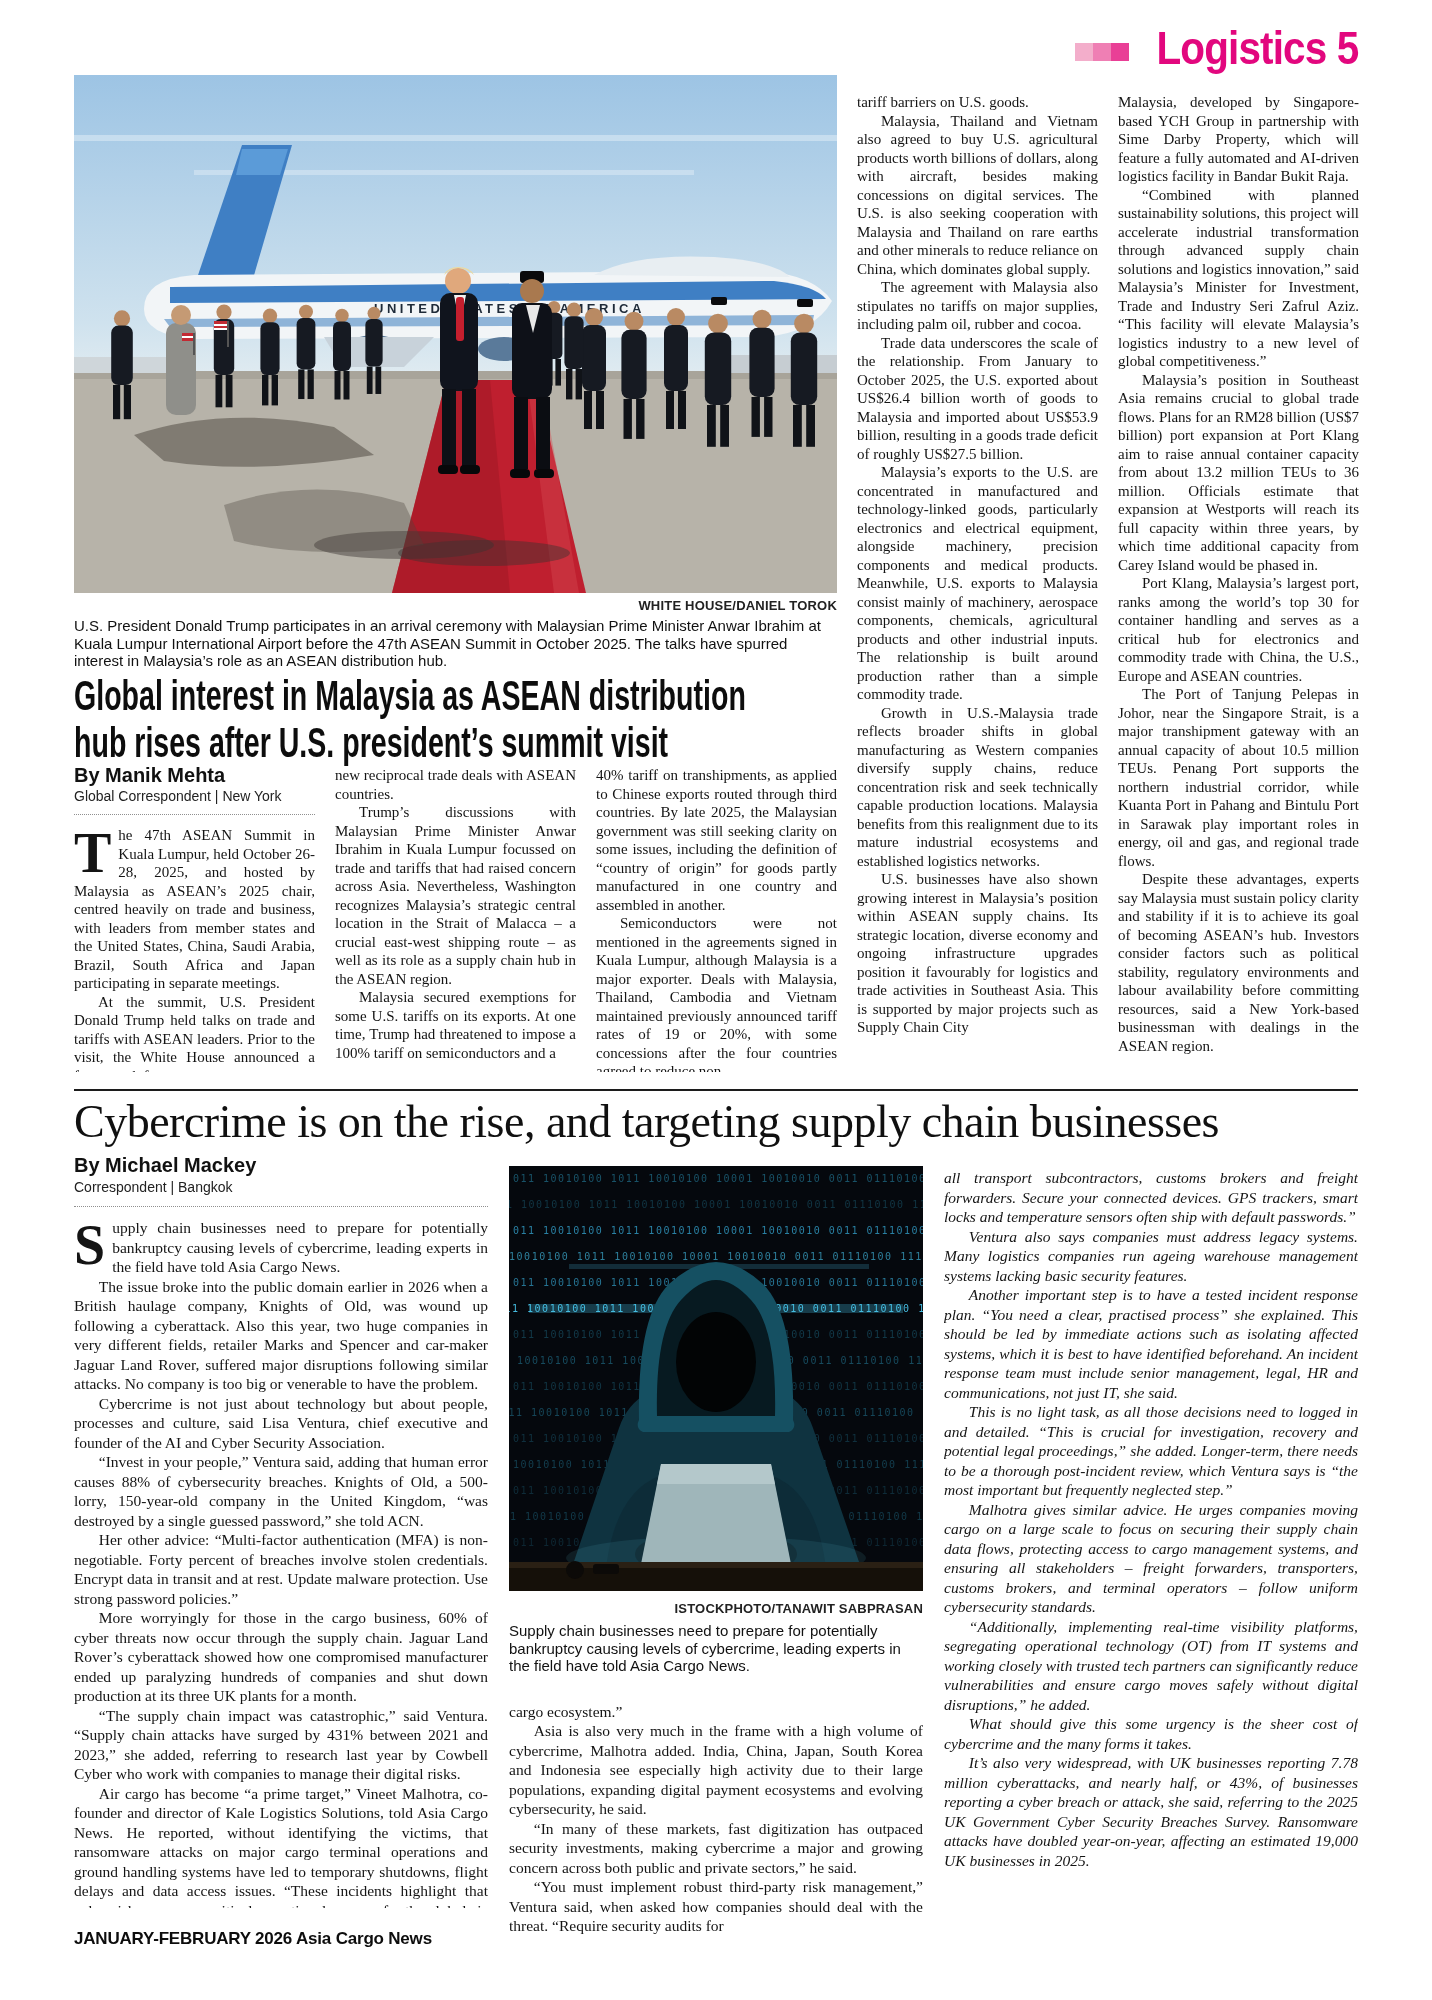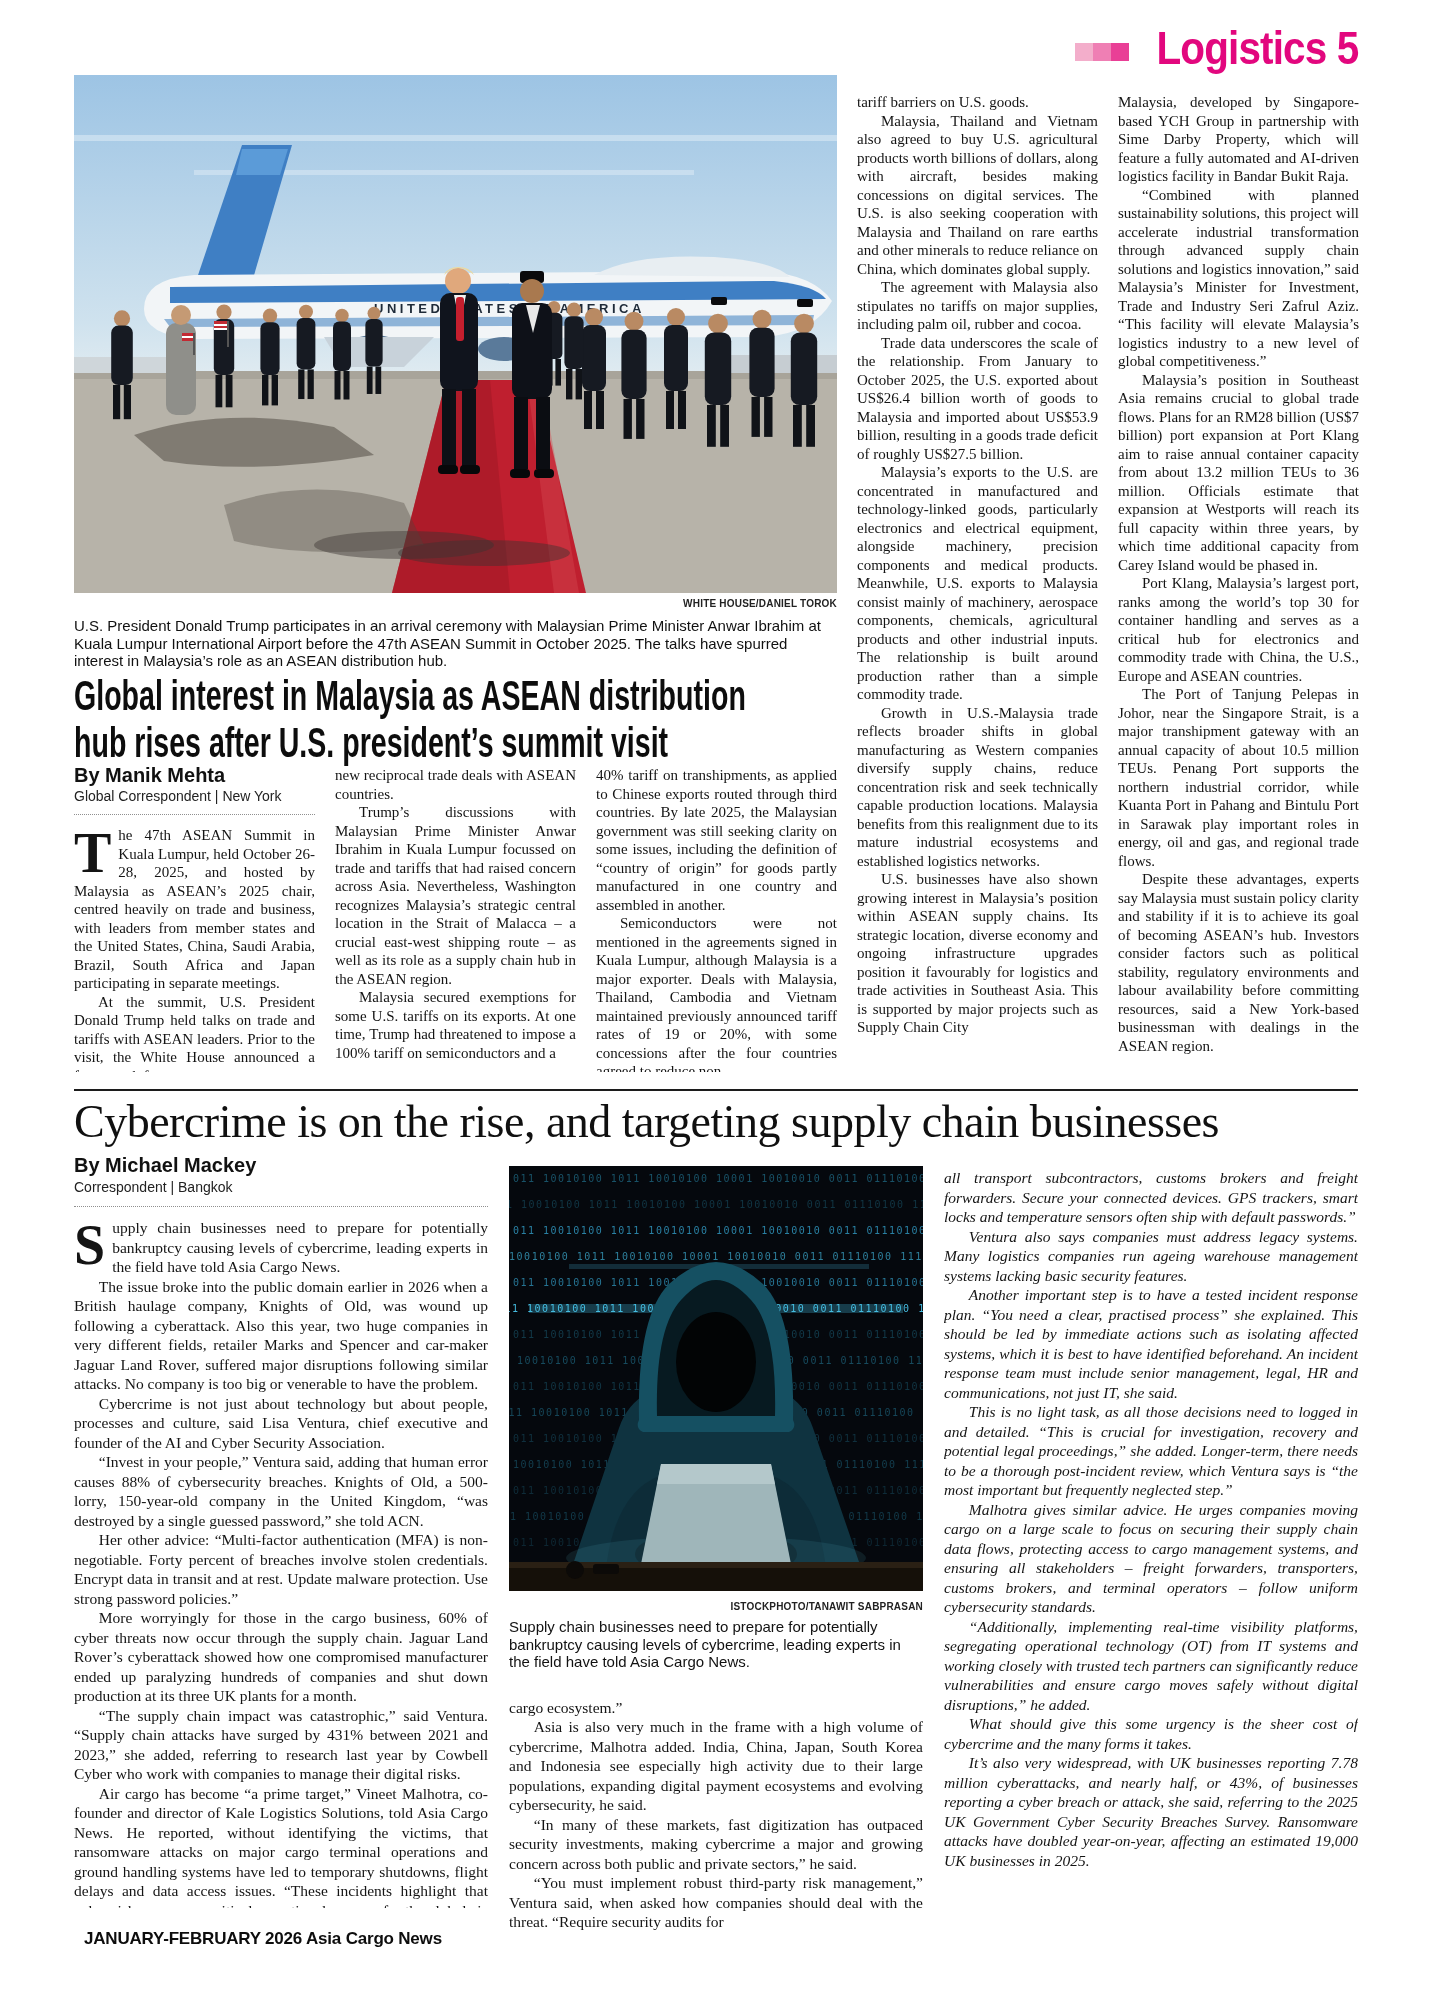--- a/index.html
+++ b/index.html
@@ -13,21 +13,21 @@
   .sq{width:18px;height:18px;margin-top:8px;}
   .sq1{background:#f3aecb;} .sq2{background:#ef7fb4;} .sq3{background:#e93f96;}
   .section-label{font-family:"Liberation Sans",sans-serif;font-weight:700;font-size:46px;
                  color:#e2077e;letter-spacing:-1px;white-space:nowrap;
                  transform:scaleX(.88);transform-origin:right center;}
 
   
   figure{margin:0;padding:0;}
   .photo1{left:74px;top:75px;width:763px;height:518px;overflow:hidden;}
   .photo2-wrap{width:414px;height:425px;overflow:hidden;}
-  .credit{font-family:"Liberation Sans",sans-serif;font-weight:700;font-size:10px;
+  .credit{font-family:"Liberation Sans",sans-serif;font-weight:700;font-size:13px;
           color:#222;text-align:right;letter-spacing:.2px;}
   .credit1{left:74px;top:598px;width:763px;}
   .caption{font-family:"Liberation Sans",sans-serif;font-size:15px;line-height:17.5px;color:#111;}
   .caption1{left:74px;top:617px;width:763px;}
 
   
   .headline1{left:74px;top:672px;width:1200px;font-family:"Liberation Sans",sans-serif;
              font-weight:700;font-size:42px;line-height:47px;color:#0d0d0d;
              transform:scaleX(.68);transform-origin:left top;}
   .headline1 div{white-space:nowrap;}
@@ -56,21 +56,21 @@
 
   .divider{left:74px;top:1089px;width:1284px;height:2px;background:#1c1c1c;}
 
   .a2c1{left:74px;top:1156px;width:414px;height:752px;}
   .a2c2{left:509px;top:1166px;width:414px;height:742px;}
   .a2c3{left:944px;top:1168px;width:414px;height:740px;font-style:italic;}
   .credit2{margin-top:10px;}
   .caption2{margin-top:6px;width:414px;}
   .a2c2-body{margin-top:27px;}
 
-  .footer{left:84px;top:1929px;font-family:"Liberation Sans",sans-serif;font-weight:700;
+  .footer{left:74px;top:1929px;font-family:"Liberation Sans",sans-serif;font-weight:700;
           font-size:17px;color:#0d0d0d;letter-spacing:-.2px;}
 </style>
 </head>
 <body>
 
 <div class="abs masthead">
   <div class="sq sq1"></div>
   <div class="sq sq2"></div>
   <div class="sq sq3"></div>
   <div class="section-label">Logistics 5</div>

